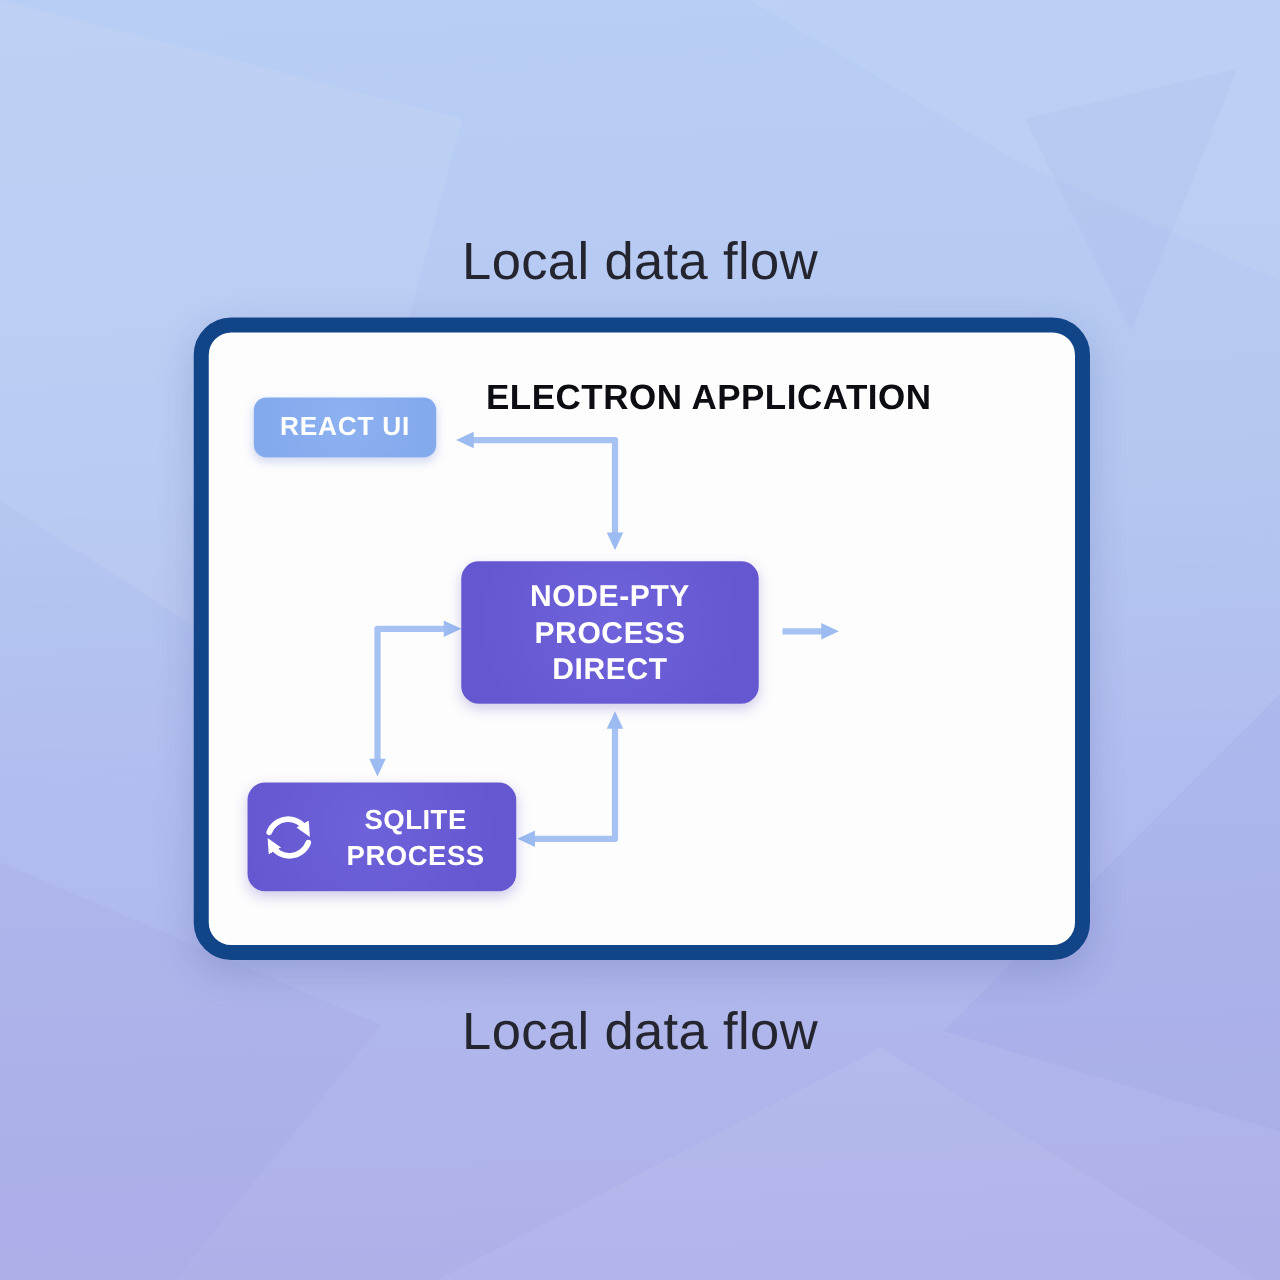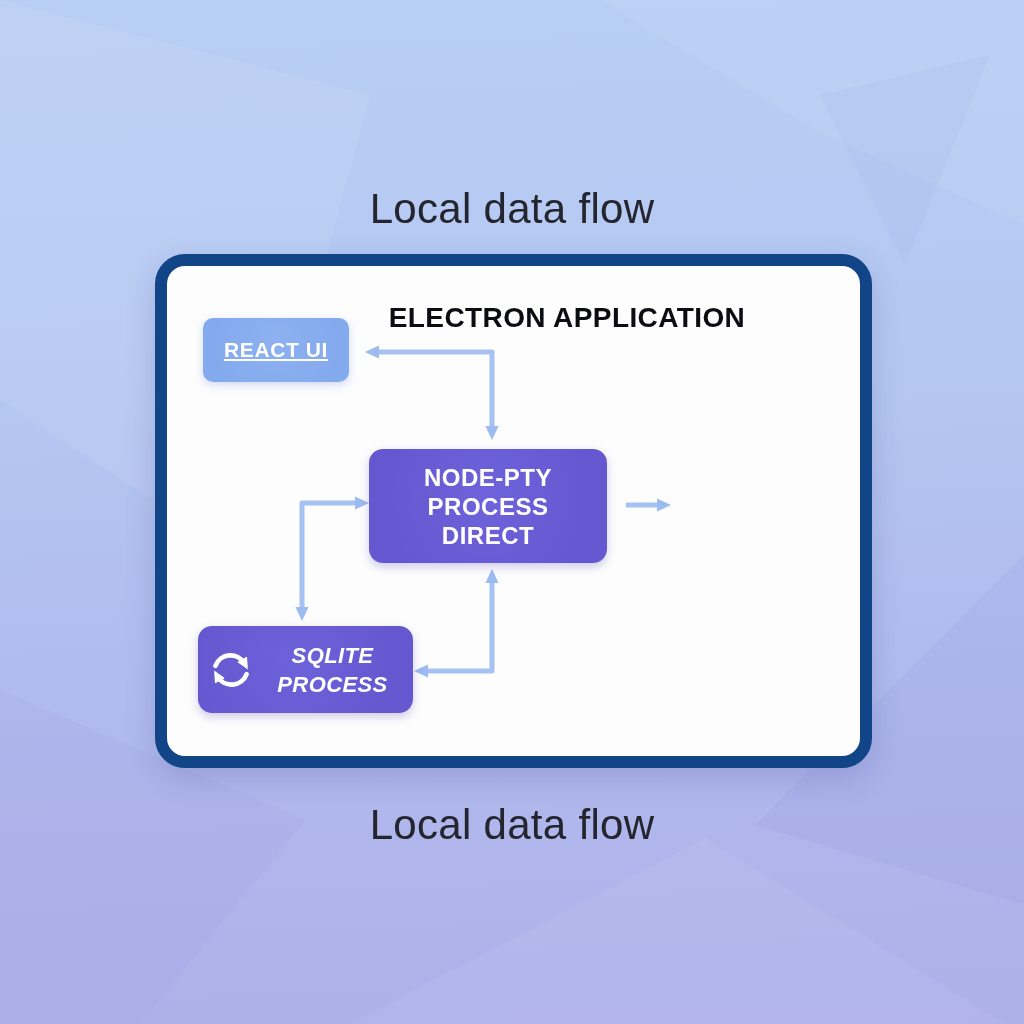--- a/index.html
+++ b/index.html
@@ -33,39 +33,37 @@
   .panel-heading{
     position:absolute;left:120px;top:36px;width:560px;text-align:center;
     font-size:28px;font-weight:700;color:#0c0d12;letter-spacing:0.4px;
     white-space:nowrap;
   }
   .node{
     position:absolute;display:flex;align-items:center;justify-content:center;
     color:#fff;font-weight:700;text-align:center;
   }
   .node-react{
-    left:36px;top:52px;width:146px;height:64px;border-radius:10px;
+    left:36px;top:52px;width:146px;height:48px;border-radius:10px;
     background:radial-gradient(circle at 50% 40%, #8db1f0 0%, var(--node-light,#84aaee) 75%);
     font-size:21px;letter-spacing:0.6px;
     box-shadow:0 3px 8px rgba(80,110,200,0.25);
-    text-decoration:underline;
   }
   .node-pty{
     left:202px;top:183px;width:238px;height:114px;border-radius:14px;
     background:radial-gradient(circle at 50% 42%, #6f63db 0%, var(--node-purple,#6457d0) 78%);
     font-size:24px;line-height:29px;letter-spacing:0.5px;
     box-shadow:0 4px 10px rgba(70,60,170,0.25);
     flex-direction:column;
   }
   .node-sqlite{
     left:31px;top:360px;width:215px;height:87px;border-radius:14px;
     background:radial-gradient(circle at 45% 42%, #6e62da 0%, var(--node-purple,#6457d0) 80%);
     font-size:22px;line-height:29px;letter-spacing:0.4px;
     box-shadow:0 4px 10px rgba(70,60,170,0.25);
-    font-style:italic;
   }
   .node-sqlite .sync{position:absolute;left:8px;top:19px;width:50px;height:50px;}
   .node-sqlite .sql-text{position:absolute;left:58px;right:4px;top:0;bottom:0;
     display:flex;flex-direction:column;align-items:center;justify-content:center;}
   .node-circle{
     left:516px;top:164px;width:146px;height:146px;border-radius:50%;
     background:radial-gradient(circle at 48% 40%, #1d5190 0%, var(--node-navy,#16477f) 72%);
     font-size:23px;line-height:28px;letter-spacing:0.2px;
     flex-direction:column;
     box-shadow:0 4px 10px rgba(20,50,110,0.25);

